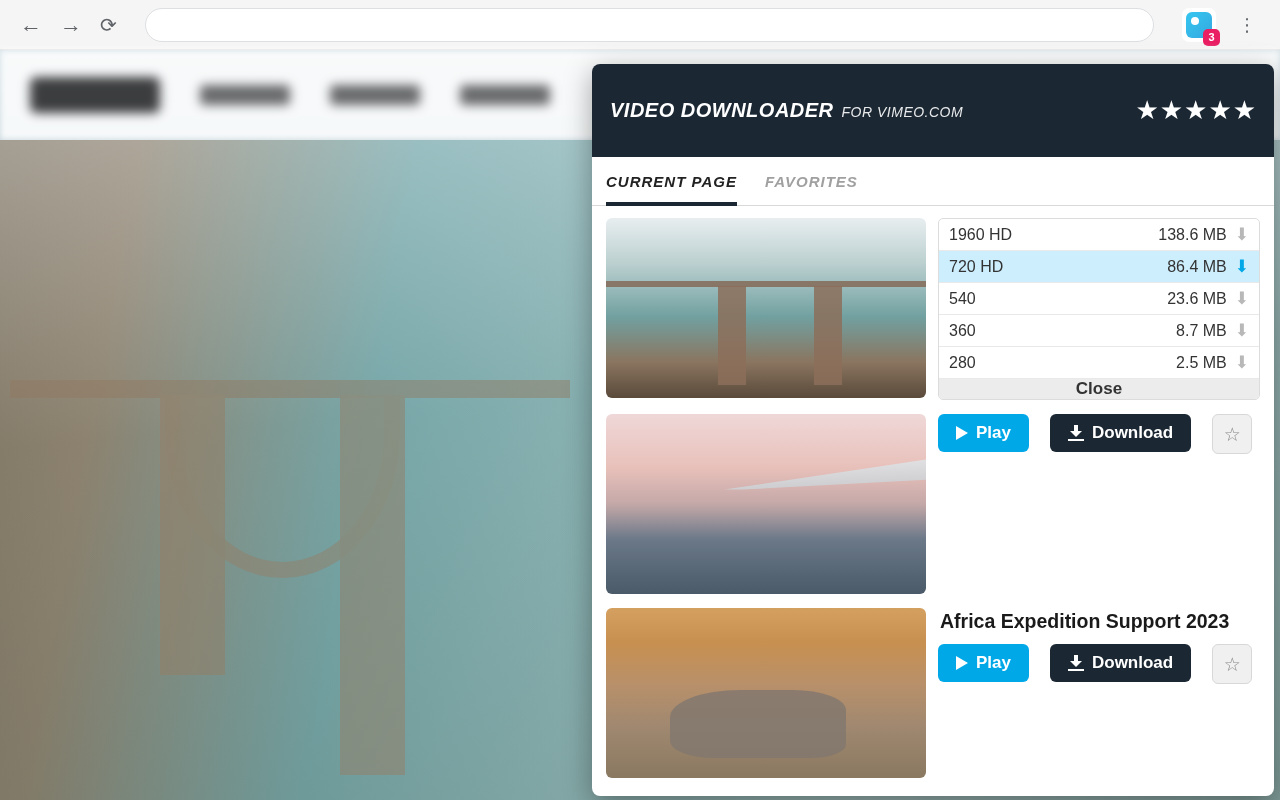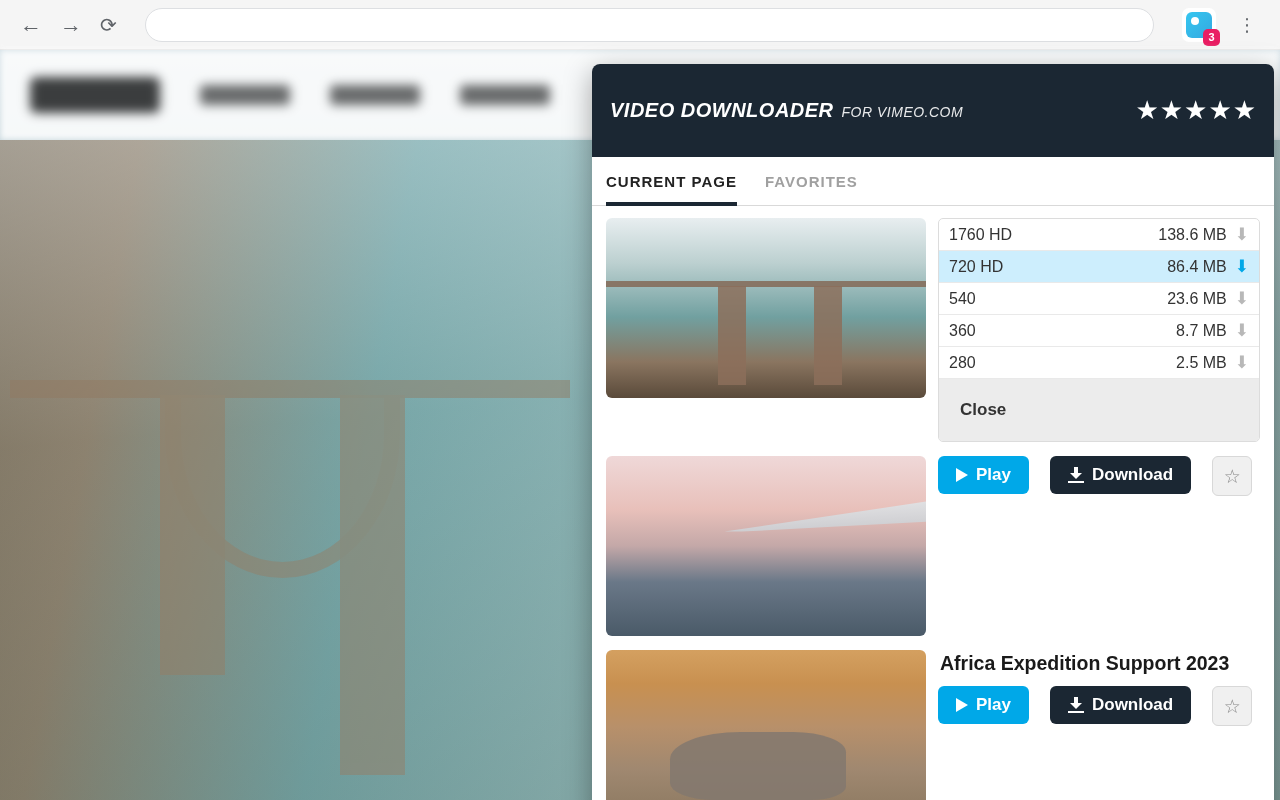--- a/index.html
+++ b/index.html
@@ -114,20 +114,21 @@
 }
 .popup-title { font-family: "Arial Black", sans-serif; font-style: italic; font-weight: 900; letter-spacing: 0.5px; font-size: 20px;display:flex;align-items:baseline;gap:8px;}
 .popup-subtitle { font-size: 14px; font-weight: 400; font-style: italic;opacity:0.9;}
 .stars { display: flex; gap: 1px; font-size: 26px;color:#fff;}
 
 .tabs {
   display: flex;
   border-bottom: 1px solid #d9d9d9;
   padding: 0 14px;
   gap:28px;
+  font-style:italic;
 }
 .tab {
   padding: 16px 0 12px;
   font-weight: 800;
   font-size: 15px;
   letter-spacing: 1px;
   color: #a0a0a0;
   cursor: pointer;
 }
 .tab.active { color: #222; border-bottom: 4px solid #1b2733; margin-bottom:-1px;}
@@ -195,21 +196,21 @@
   border-bottom:1px solid #e9e9e9;
   font-size:16px;cursor:pointer;
 }
 .q-row:last-of-type{border-bottom:none;}
 .q-row.selected{background:#cdeefd;}
 .q-label{width:95px;font-weight:500;color:#333;}
 .q-size{flex:1;text-align:right;color:#333;padding-right:8px;}
 .q-dl{color:#b8b8b8;font-size:17px;}
 .q-row.selected .q-dl{color:#00a8e8;}
 .q-close{
-  background:#ececec;text-align:left;padding:21px;font-weight:700;font-size:17px;color:#333;cursor:pointer;
+  background:#ececec;text-align:center;padding:0;font-weight:700;font-size:17px;color:#333;cursor:pointer;
 }
 </style>
 </head>
 <body>
 
 <div class="browser-bar">
   <span class="nav-arrow">←</span>
   <span class="nav-arrow">→</span>
   <span class="reload-icon">⟳</span>
   <div class="url-bar"></div>
@@ -259,21 +260,21 @@
 
     <div class="video-item">
       <div class="thumb bridge">
         <div class="mini-bridge-deck"></div>
         <div class="mini-pillar mp1"></div>
         <div class="mini-pillar mp2"></div>
       </div>
       <div class="video-meta">
         <div class="quality-table">
           <div class="q-row">
-            <span class="q-label">1760 HD</span>
+            <span class="q-label">1960 HD</span>
             <span class="q-size">138.6 MB</span>
             <span class="q-dl">⬇</span>
           </div>
           <div class="q-row selected">
             <span class="q-label">720 HD</span>
             <span class="q-size">86.4 MB</span>
             <span class="q-dl">⬇</span>
           </div>
           <div class="q-row">
             <span class="q-label">540</span>

